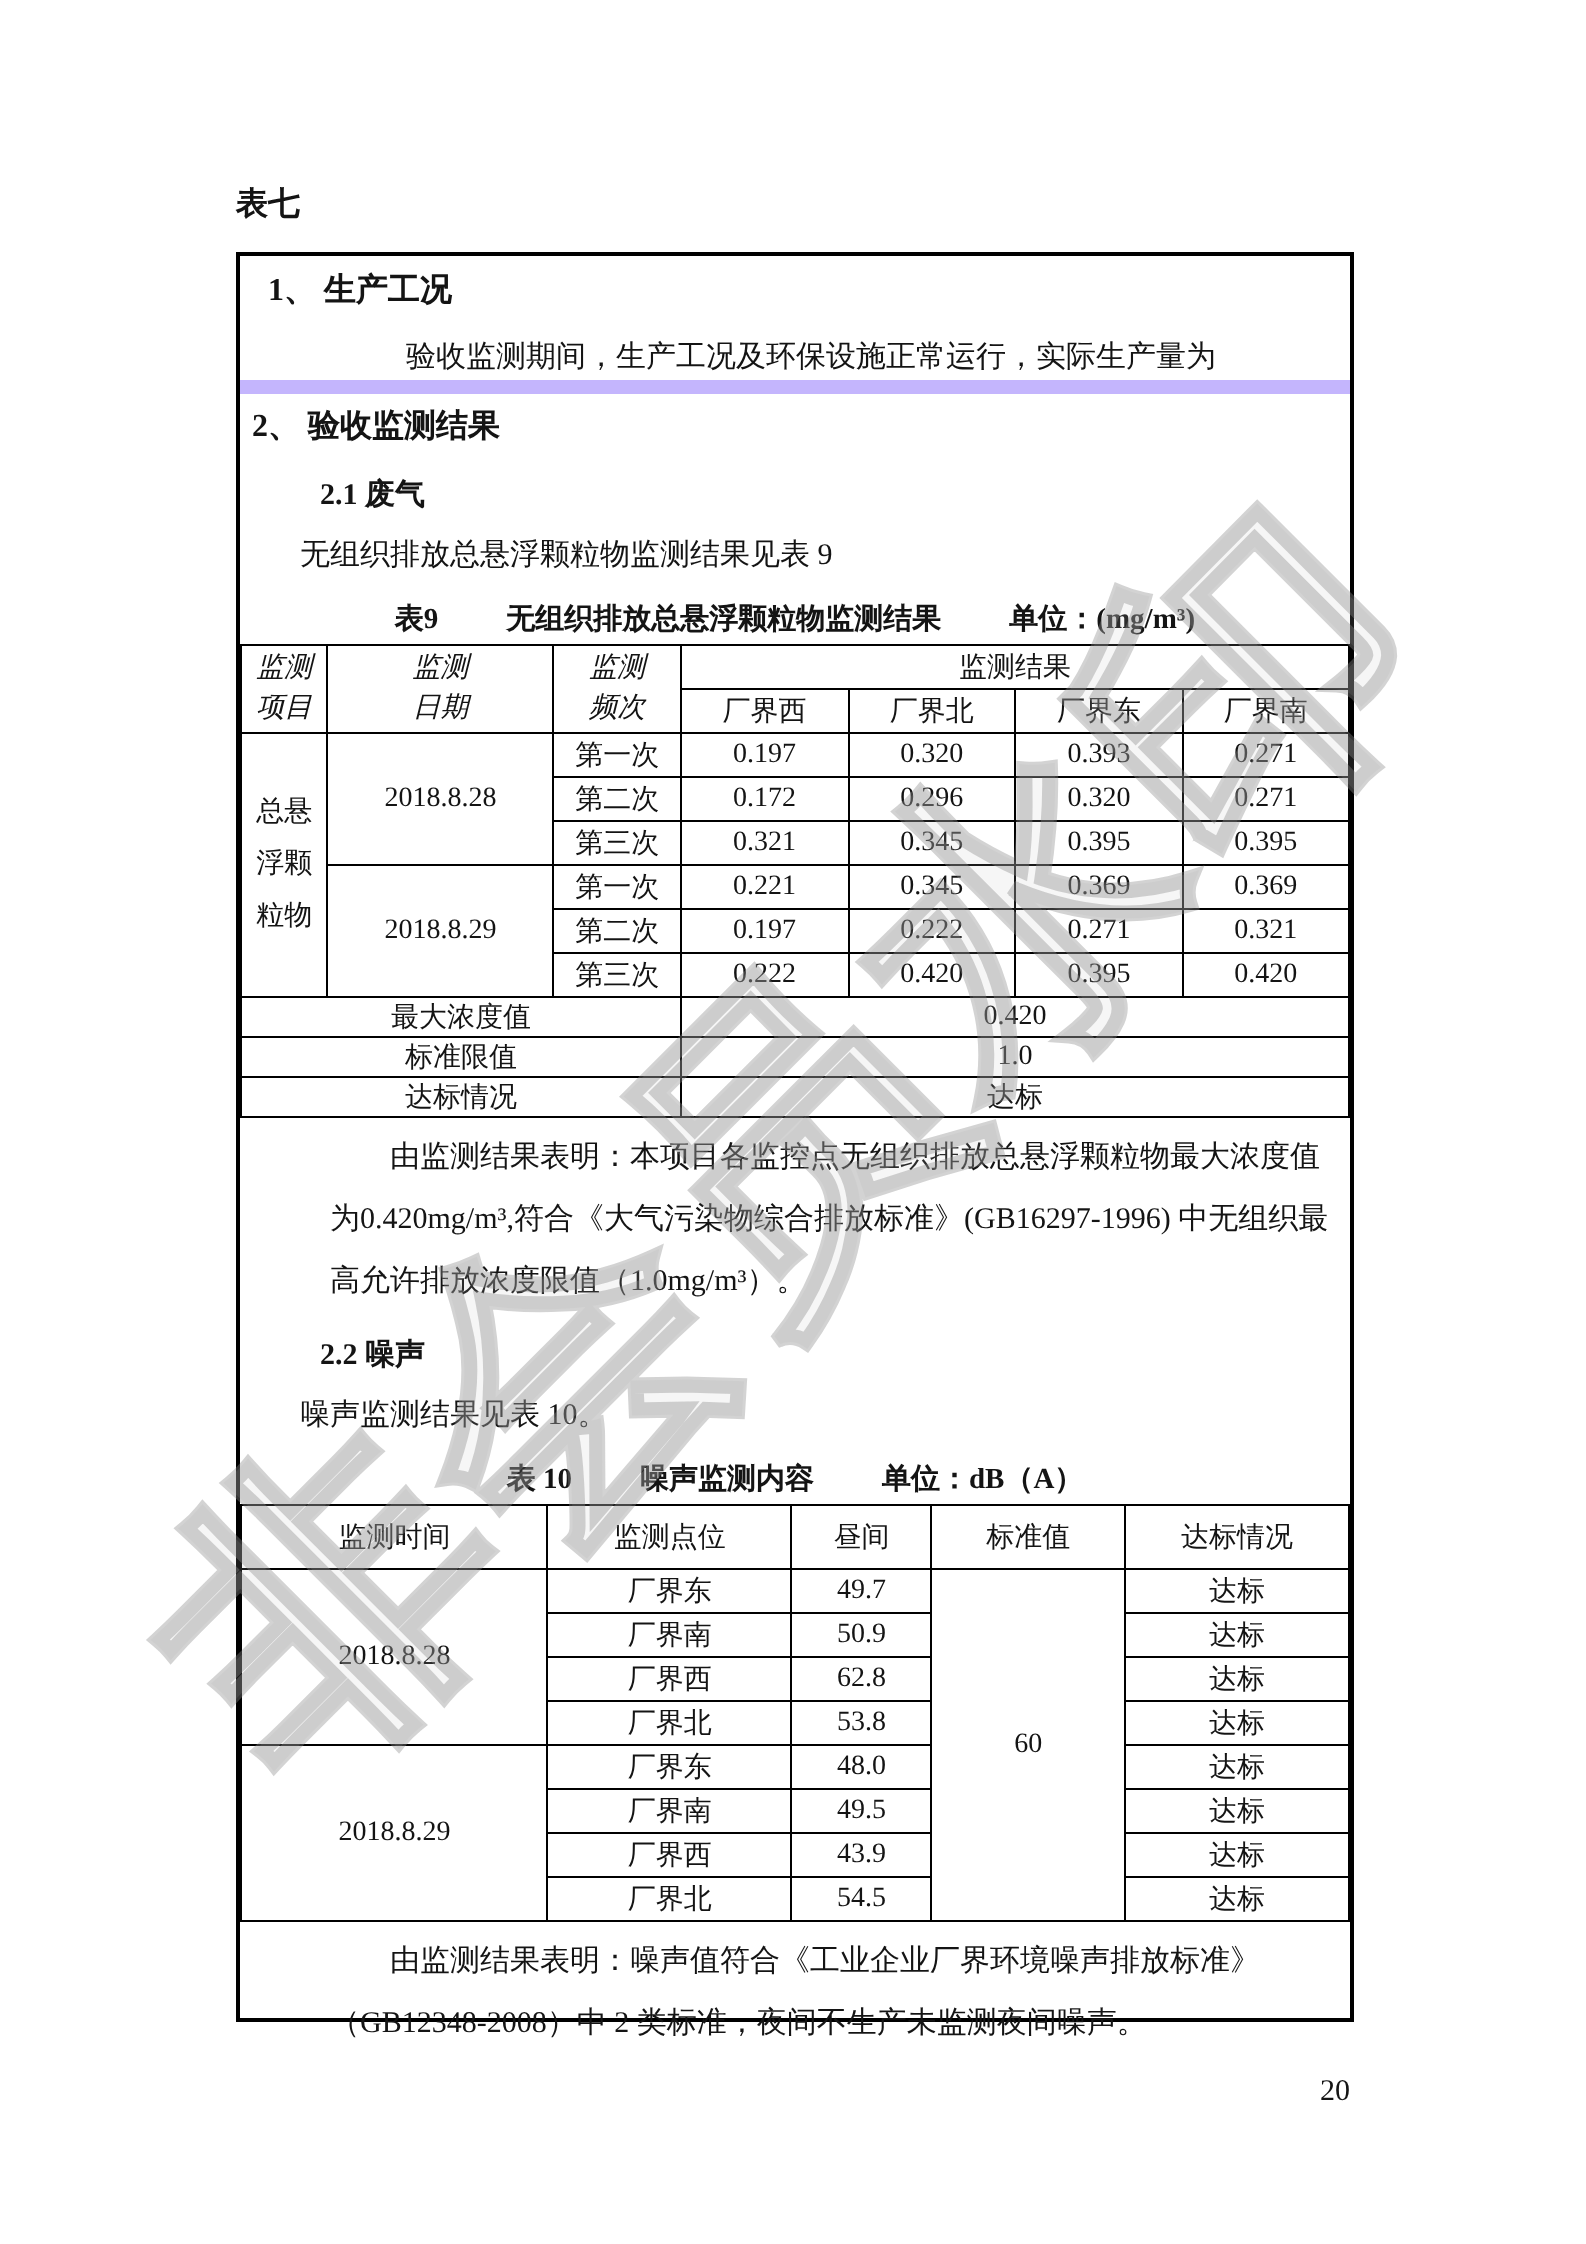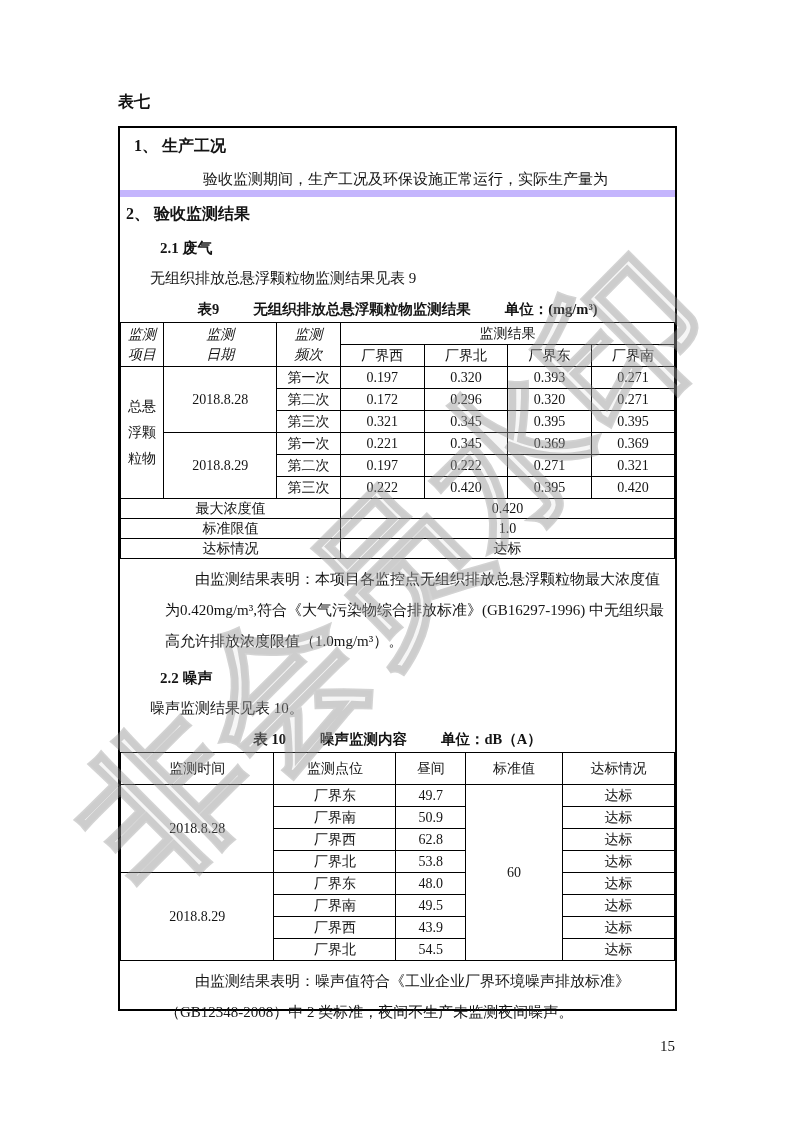--- a/index.html
+++ b/index.html
@@ -223,13 +223,13 @@
           <td>达标</td>
         </tr>
       </tbody>
     </table>
 
     <p class="para">由监测结果表明：噪声值符合《工业企业厂界环境噪声排放标准》（GB12348-2008）中 2 类标准，夜间不生产未监测夜间噪声。</p>
   </div>
 </div>
 
 <div class="watermark">非会员水印</div>
-<div class="page-number">15</div>
+<div class="page-number">20</div>
 
 </body></html>

